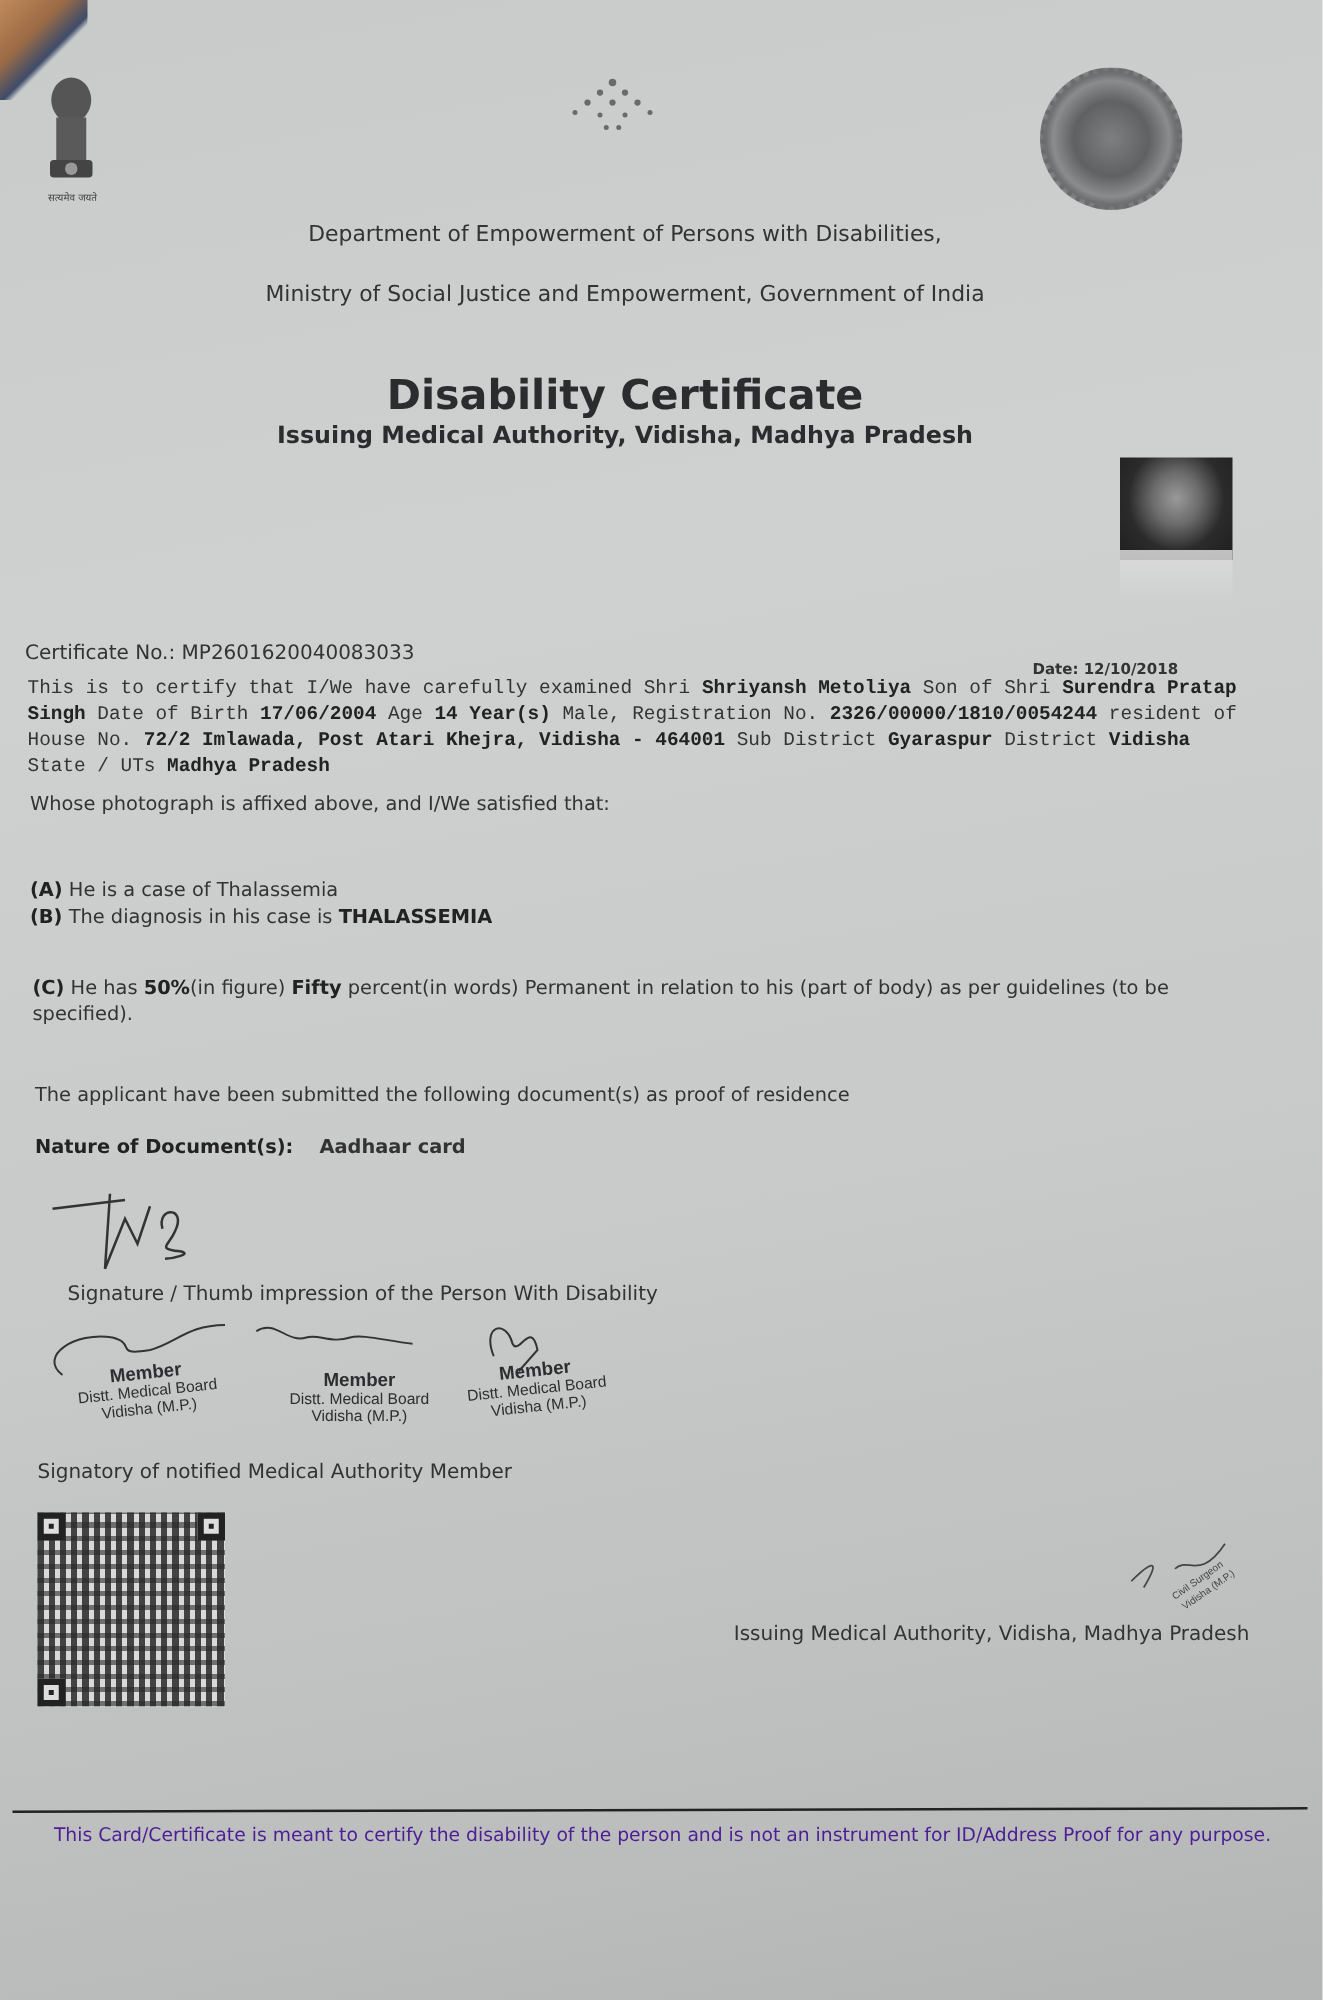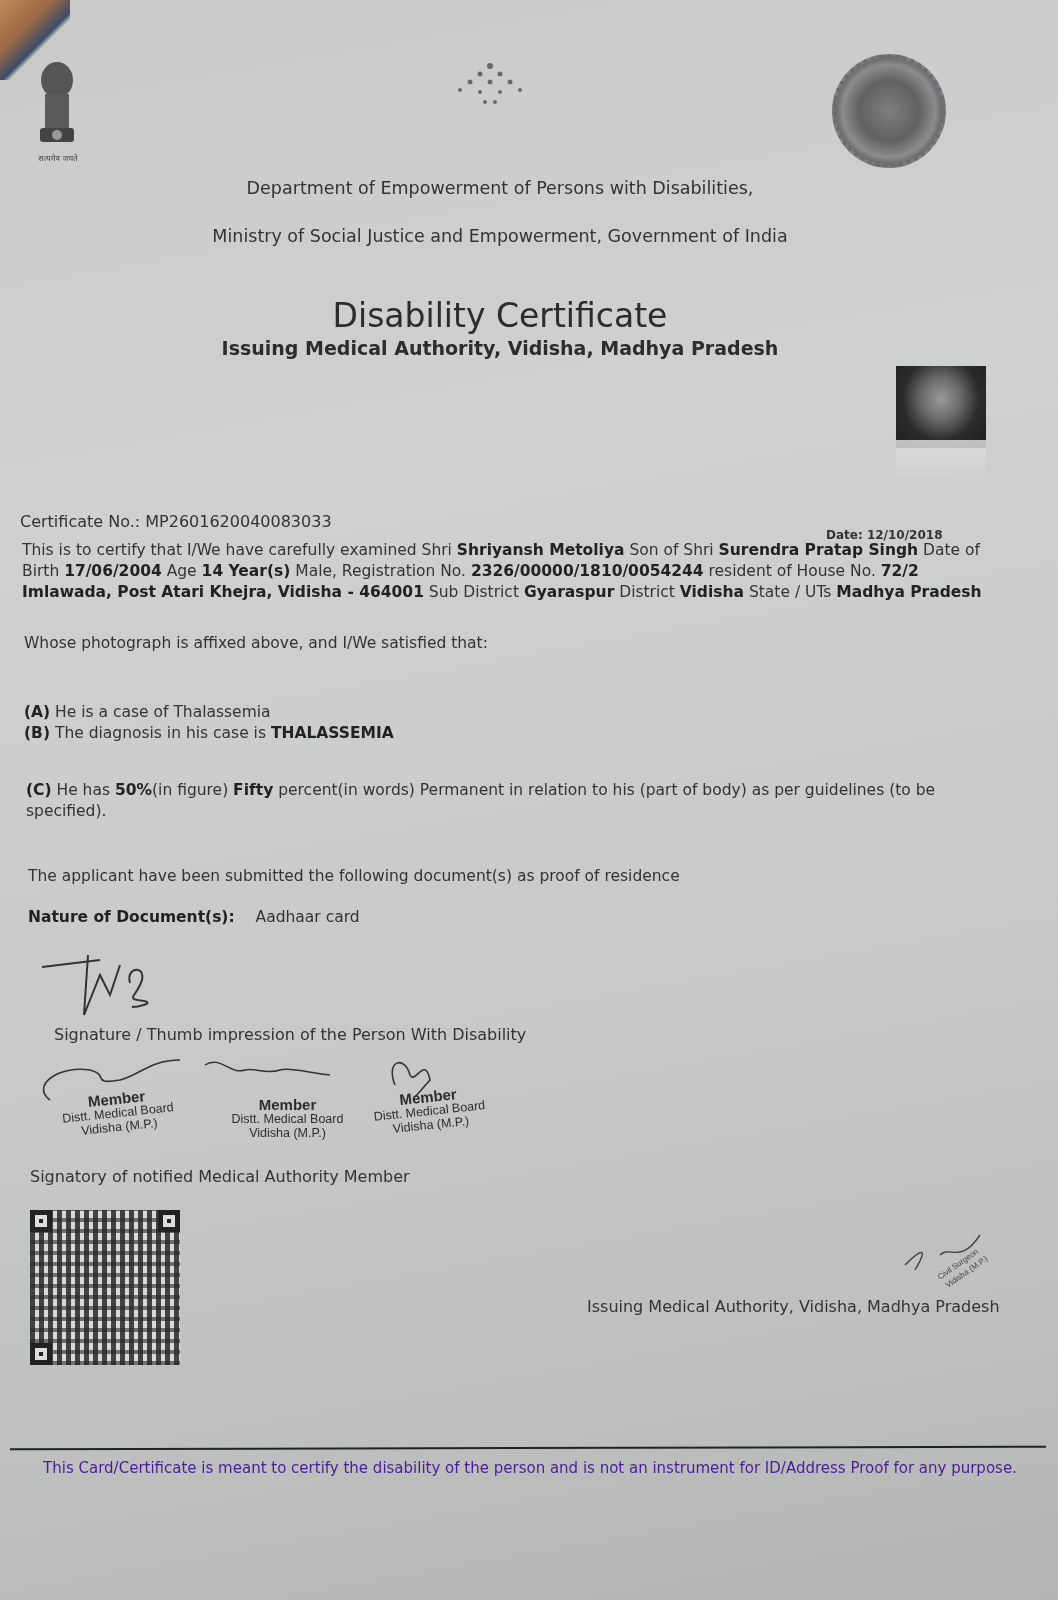--- a/index.html
+++ b/index.html
@@ -3,21 +3,21 @@
 <meta charset="utf-8">
 <style>
   html,body{margin:0;padding:0;}
   body{width:1058px;height:1600px;position:relative;overflow:hidden;
     background:linear-gradient(170deg,#c9cbca 0%,#cfd1d0 30%,#c8cac9 60%,#bdbfbe 85%,#b3b5b4 100%);
     font-family:"DejaVu Sans","Liberation Sans",sans-serif;color:#2a2b2d;}
   .corner{position:absolute;left:0;top:0;width:70px;height:80px;
     background:linear-gradient(135deg,#c08a5a 0%,#9b6a45 35%,#3e4c6a 55%,transparent 60%);}
   .abs{position:absolute;}
   .hdr{left:0;width:1000px;text-align:center;font-size:17.5px;color:#333;}
-  .title{left:0;width:1000px;text-align:center;font-size:33px;font-weight:normal;top:296px;color:#2b2c2e;}
+  .title{left:0;width:1000px;text-align:center;font-size:33px;font-weight:bold;top:296px;color:#2b2c2e;}
   .subtitle{left:0;width:1000px;text-align:center;font-size:19px;font-weight:bold;top:337px;color:#2b2c2e;}
   .body{font-size:15.5px;line-height:21px;color:#333;}
   b{font-weight:bold;color:#222;}
   .photo{left:896px;top:366px;width:90px;height:82px;background:radial-gradient(ellipse at 50% 40%,#9a9a9a 0%,#6b6b6b 30%,#2b2b2b 60%,#1e1e1e 100%);}
   .photo-bottom{left:896px;top:440px;width:90px;height:40px;background:linear-gradient(#dcdcdc,#cfd1d0);opacity:.85;}
   .emblem{left:28px;top:58px;width:58px;height:100px;}
   .seal{left:832px;top:54px;width:114px;height:114px;border-radius:50%;
     background:radial-gradient(circle,#7d7f80 0%,#5f6162 40%,#8a8c8d 62%,#6c6e6f 70%,#9c9e9f 80%);border:4px dotted #6a6c6d;box-sizing:border-box;}
   .center-logo{left:445px;top:60px;width:90px;height:50px;}
   .qr{left:30px;top:1210px;width:150px;height:155px;
@@ -77,41 +77,41 @@
 
 <div class="abs body" style="left:826px;top:494px;font-weight:bold;font-size:12px;margin-top:31px;">
   <span>Date:</span>
   <span>12/10/2018</span>
 </div>
 <div class="abs body" style="left:20px;top:511px;font-weight:normal;font-size:16px;">
   <span>Certificate No.:</span>
   <span>MP2601620040083033</span>
 </div>
 
-<div class="abs body" style="left:22px;top:540px;width:975px;">
+<div class="abs body" style="left:22px;top:540px;width:975px;font-family:Liberation Mono, monospace;">
   <span>This is to certify that I/We have carefully examined Shri </span><b>Shriyansh Metoliya</b><span> Son of Shri </span><b>Surendra Pratap Singh</b>
   <span>Date of Birth </span><b>17/06/2004</b><span> Age </span><b>14 Year(s)</b><span> Male, Registration No. </span><b>2326/00000/1810/0054244</b><span> resident of House No. </span><b>72/2 Imlawada, Post Atari Khejra, Vidisha - 464001</b><span> Sub District </span><b>Gyaraspur</b><span> District </span><b>Vidisha</b><span> State / UTs </span><b>Madhya Pradesh</b>
 </div>
 
 <div class="abs body" style="left:24px;top:633px;">Whose photograph is affixed above, and I/We satisfied that:</div>
 
 <div class="abs body" style="left:24px;top:702px;">
   <b>(A)</b><span> He is a case of   Thalassemia</span>
 </div>
 <div class="abs body" style="left:24px;top:723px;">
   <b>(B)</b><span> The diagnosis in his case is </span><b>THALASSEMIA</b>
 </div>
 <div class="abs body" style="left:26px;top:780px;width:975px;">
   <b>(C)</b><span> He has </span><b>50%</b><span>(in figure)  </span><b>Fifty</b><span>  percent(in words) Permanent in relation to his   (part of body) as per guidelines (to be specified).</span>
 </div>
 
 <div class="abs body" style="left:28px;top:866px;">The applicant have been submitted the following document(s) as proof of residence</div>
 <div class="abs body" style="left:28px;top:907px;">
   <b>Nature of Document(s):</b>
-  <span style="margin-left:16px;">Aadhaar card</span>
+  <span style="margin-left:16px;font-weight:bold;">Aadhaar card</span>
 </div>
 
 <svg class="abs" style="left:40px;top:955px;" width="150" height="70">
   <path d="M2 12 L60 5 M48 0 L44 60 L60 20 L70 40 L80 10 M90 28 C 85 10, 110 10, 100 30 C 95 42, 85 44, 104 46 C 115 48, 98 52, 92 52" stroke="#333" stroke-width="2" fill="none"></path>
 </svg>
 <div class="abs sigline" style="left:30px;top:1025px;margin-left:24px;">Signature / Thumb impression of the Person With Disability</div>
 
 <svg class="abs" style="left:30px;top:1055px;" width="460" height="50">
   <path d="M20 45 C 0 30, 30 10, 60 15 C 80 20, 60 30, 90 25 C 110 20, 120 5, 150 5" stroke="#333" stroke-width="1.6" fill="none"></path>
   <path d="M175 10 C 190 0, 200 20, 215 15 C 225 12, 235 20, 250 15 C 260 12, 280 18, 300 20" stroke="#333" stroke-width="1.5" fill="none"></path>

